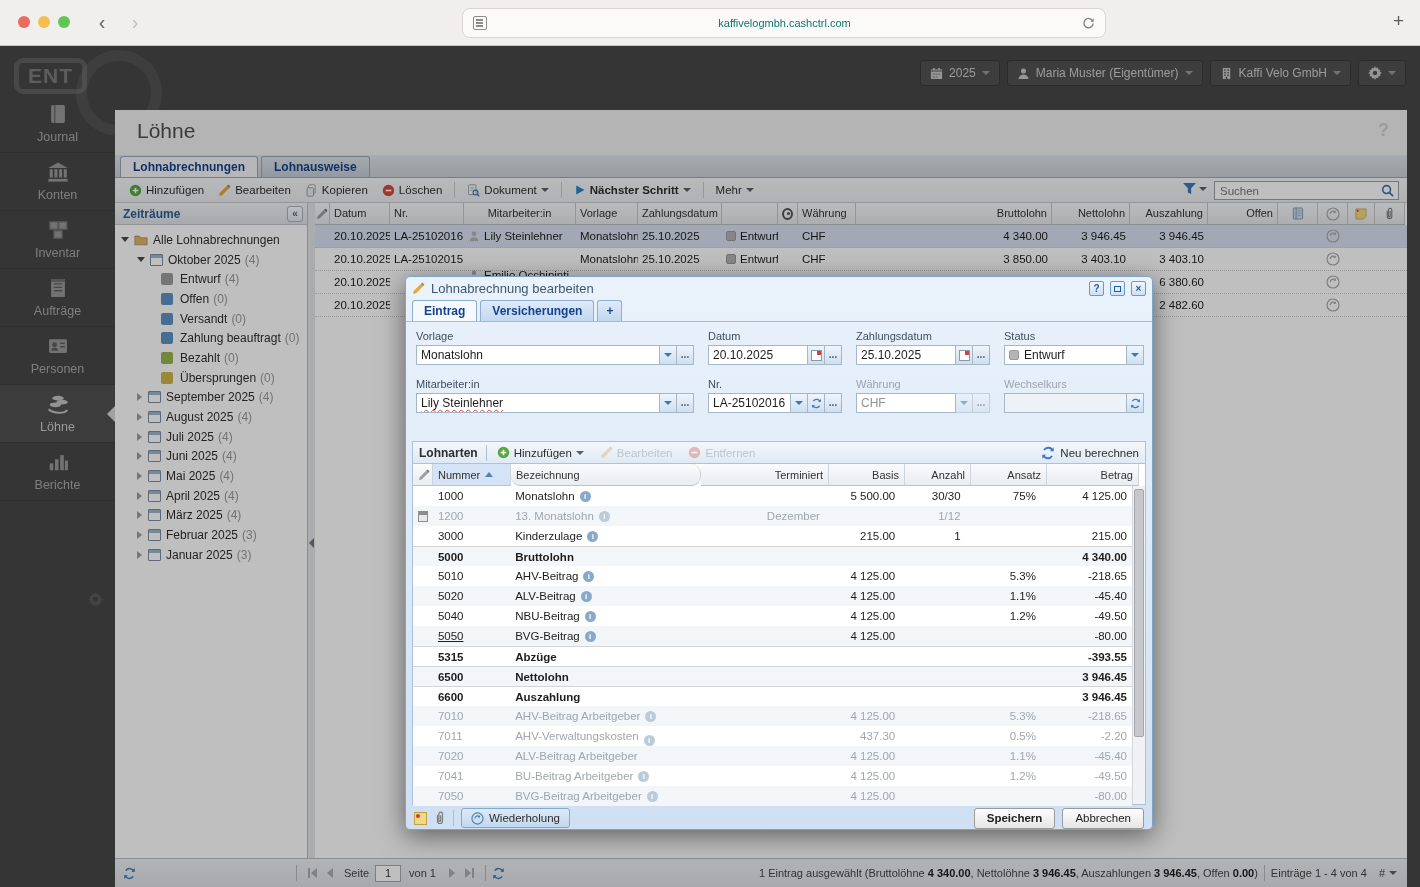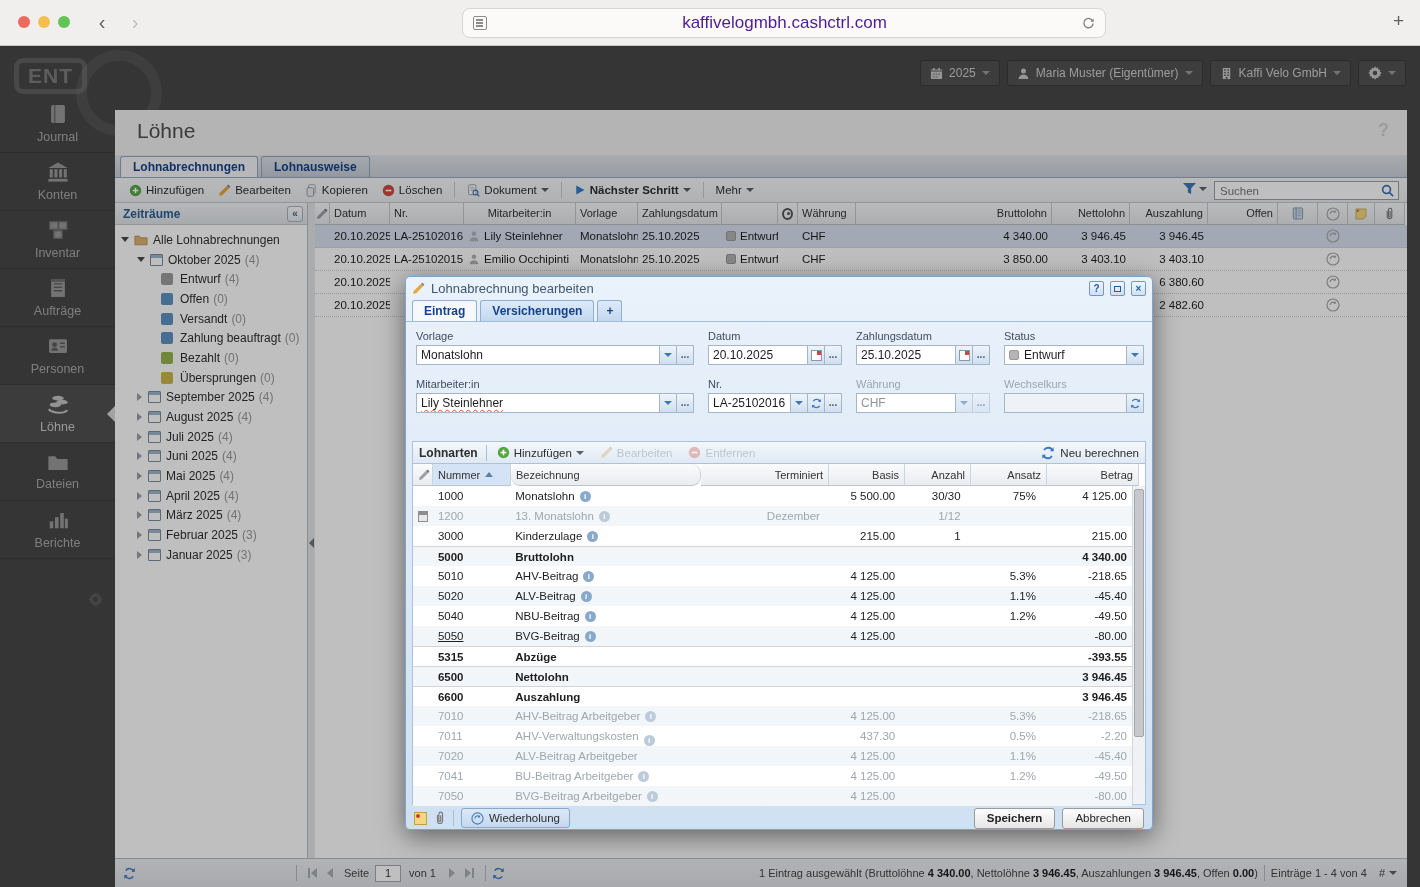--- a/index.html
+++ b/index.html
@@ -9,21 +9,21 @@
 
   
   .browser { position:absolute; left:0; top:0; width:1420px; height:46px;
     background:#f1efee; border-bottom:1px solid #c9c6c4; }
   .tl { position:absolute; top:16px; width:12px; height:12px; border-radius:50%; }
   .tl.r{ left:18px; background:#ec6a5e;} .tl.y{ left:38px; background:#f4bf4f;} .tl.g{ left:58px; background:#61c554;}
   .navarr { position:absolute; top:11px; font-size:20px; color:#5f5f5f; width:20px; text-align:center; }
   .navarr.fwd { color:#c0bebc; }
   .urlbar { position:absolute; left:462px; top:8px; width:644px; height:30px; background:#fbfaf9;
     border:1px solid #d8d5d3; border-radius:8px; display:flex; align-items:center; }
-  .url-text { flex:1; text-align:center; font-size:17px; color:#4c1d95; }
+  .url-text { flex:1; text-align:center; font-size:11px; color:#0f766e; }
   .reader-ic { margin-left:10px; width:14px; height:14px; border:1.3px solid #8b8b8b; border-radius:2px; position:relative; }
   .reader-ic:before { content:""; position:absolute; left:2px; top:2px; width:7px; height:1.5px; background:#8b8b8b; box-shadow:0 3px 0 #8b8b8b, 0 6px 0 #8b8b8b; }
   .newtab { position:absolute; right:16px; top:10px; font-size:19px; color:#5f5f5f; }
 
   
   .app { position:absolute; left:0; top:46px; width:1420px; height:841px; background:#474747; overflow:hidden; }
   .logo-box { position:absolute; left:14px; top:12px; padding:1px 9px; border:5px solid rgba(170,170,170,.25);
     border-radius:9px; color:rgba(205,205,205,.4); font-size:21px; font-weight:bold; letter-spacing:1px; }
   .logo-swoosh { position:absolute; left:76px; top:4px; width:86px; height:86px; border:11px solid rgba(170,170,170,.13); border-radius:50%; }
   .hdr-buttons { position:absolute; right:14px; top:14px; display:flex; gap:7px; }
@@ -349,28 +349,20 @@
                 <ellipse cx="7" cy="8.6" rx="4.2" ry="1.8"></ellipse>
               </g>
               <path d="M2 12c2 2 5 2.6 8 2.6 3 0 5-.8 6-2" fill="none" stroke="#c4c4c4" stroke-width="1.6"></path>
             </svg>
           </span>
           <span>Löhne</span>
           <div class="sb-arrow"></div>
         </div>
         <div class="sb-item">
           <span style="display: flex;">
-            <svg viewBox="0 0 16 13" width="22" height="19">
-              <path d="M1 2h5l1.5 2H15v8H1z" fill="#9a9a9a"></path>
-            </svg>
-          </span>
-          <span>Dateien</span>
-        </div>
-        <div class="sb-item">
-          <span style="display: flex;">
             <svg viewBox="0 0 16 16" width="22" height="22" fill="#9a9a9a">
               <rect x="2" y="9" width="2.6" height="5"></rect>
               <rect x="5.8" y="6" width="2.6" height="8"></rect>
               <rect x="9.6" y="3" width="2.6" height="11"></rect>
               <rect x="13" y="7" width="2.2" height="7"></rect>
             </svg>
           </span>
           <span>Berichte</span>
         </div>
       </div>
@@ -740,21 +732,21 @@
                 <div class="gcell" style="width: 30px;"></div>
               </div>
               <div class="grow">
                 <div class="gcell" style="width: 15px;"></div>
                 <div class="gcell" style="width: 60px;">
                   <span>20.10.2025</span>
                 </div>
                 <div class="gcell" style="width: 74px;">
                   <span>LA-25102015</span>
                 </div>
-                <div class="gcell" style="width: 112px;">
+                <div class="gcell" style="width: 112px; margin-top: 16px;">
                   <span style="display: flex;">
                     <svg viewBox="0 0 14 14" width="12" height="12">
                       <circle cx="7" cy="4.3" r="2.6" fill="#b4b4b4"></circle>
                       <path d="M1.8 13c.4-3 2.6-4.6 5.2-4.6s4.8 1.6 5.2 4.6z" fill="#b4b4b4"></path>
                     </svg>
                   </span>
                   <span>Emilio Occhipinti</span>
                 </div>
                 <div class="gcell" style="width: 62px;">
                   <span>Monatslohn</span>

